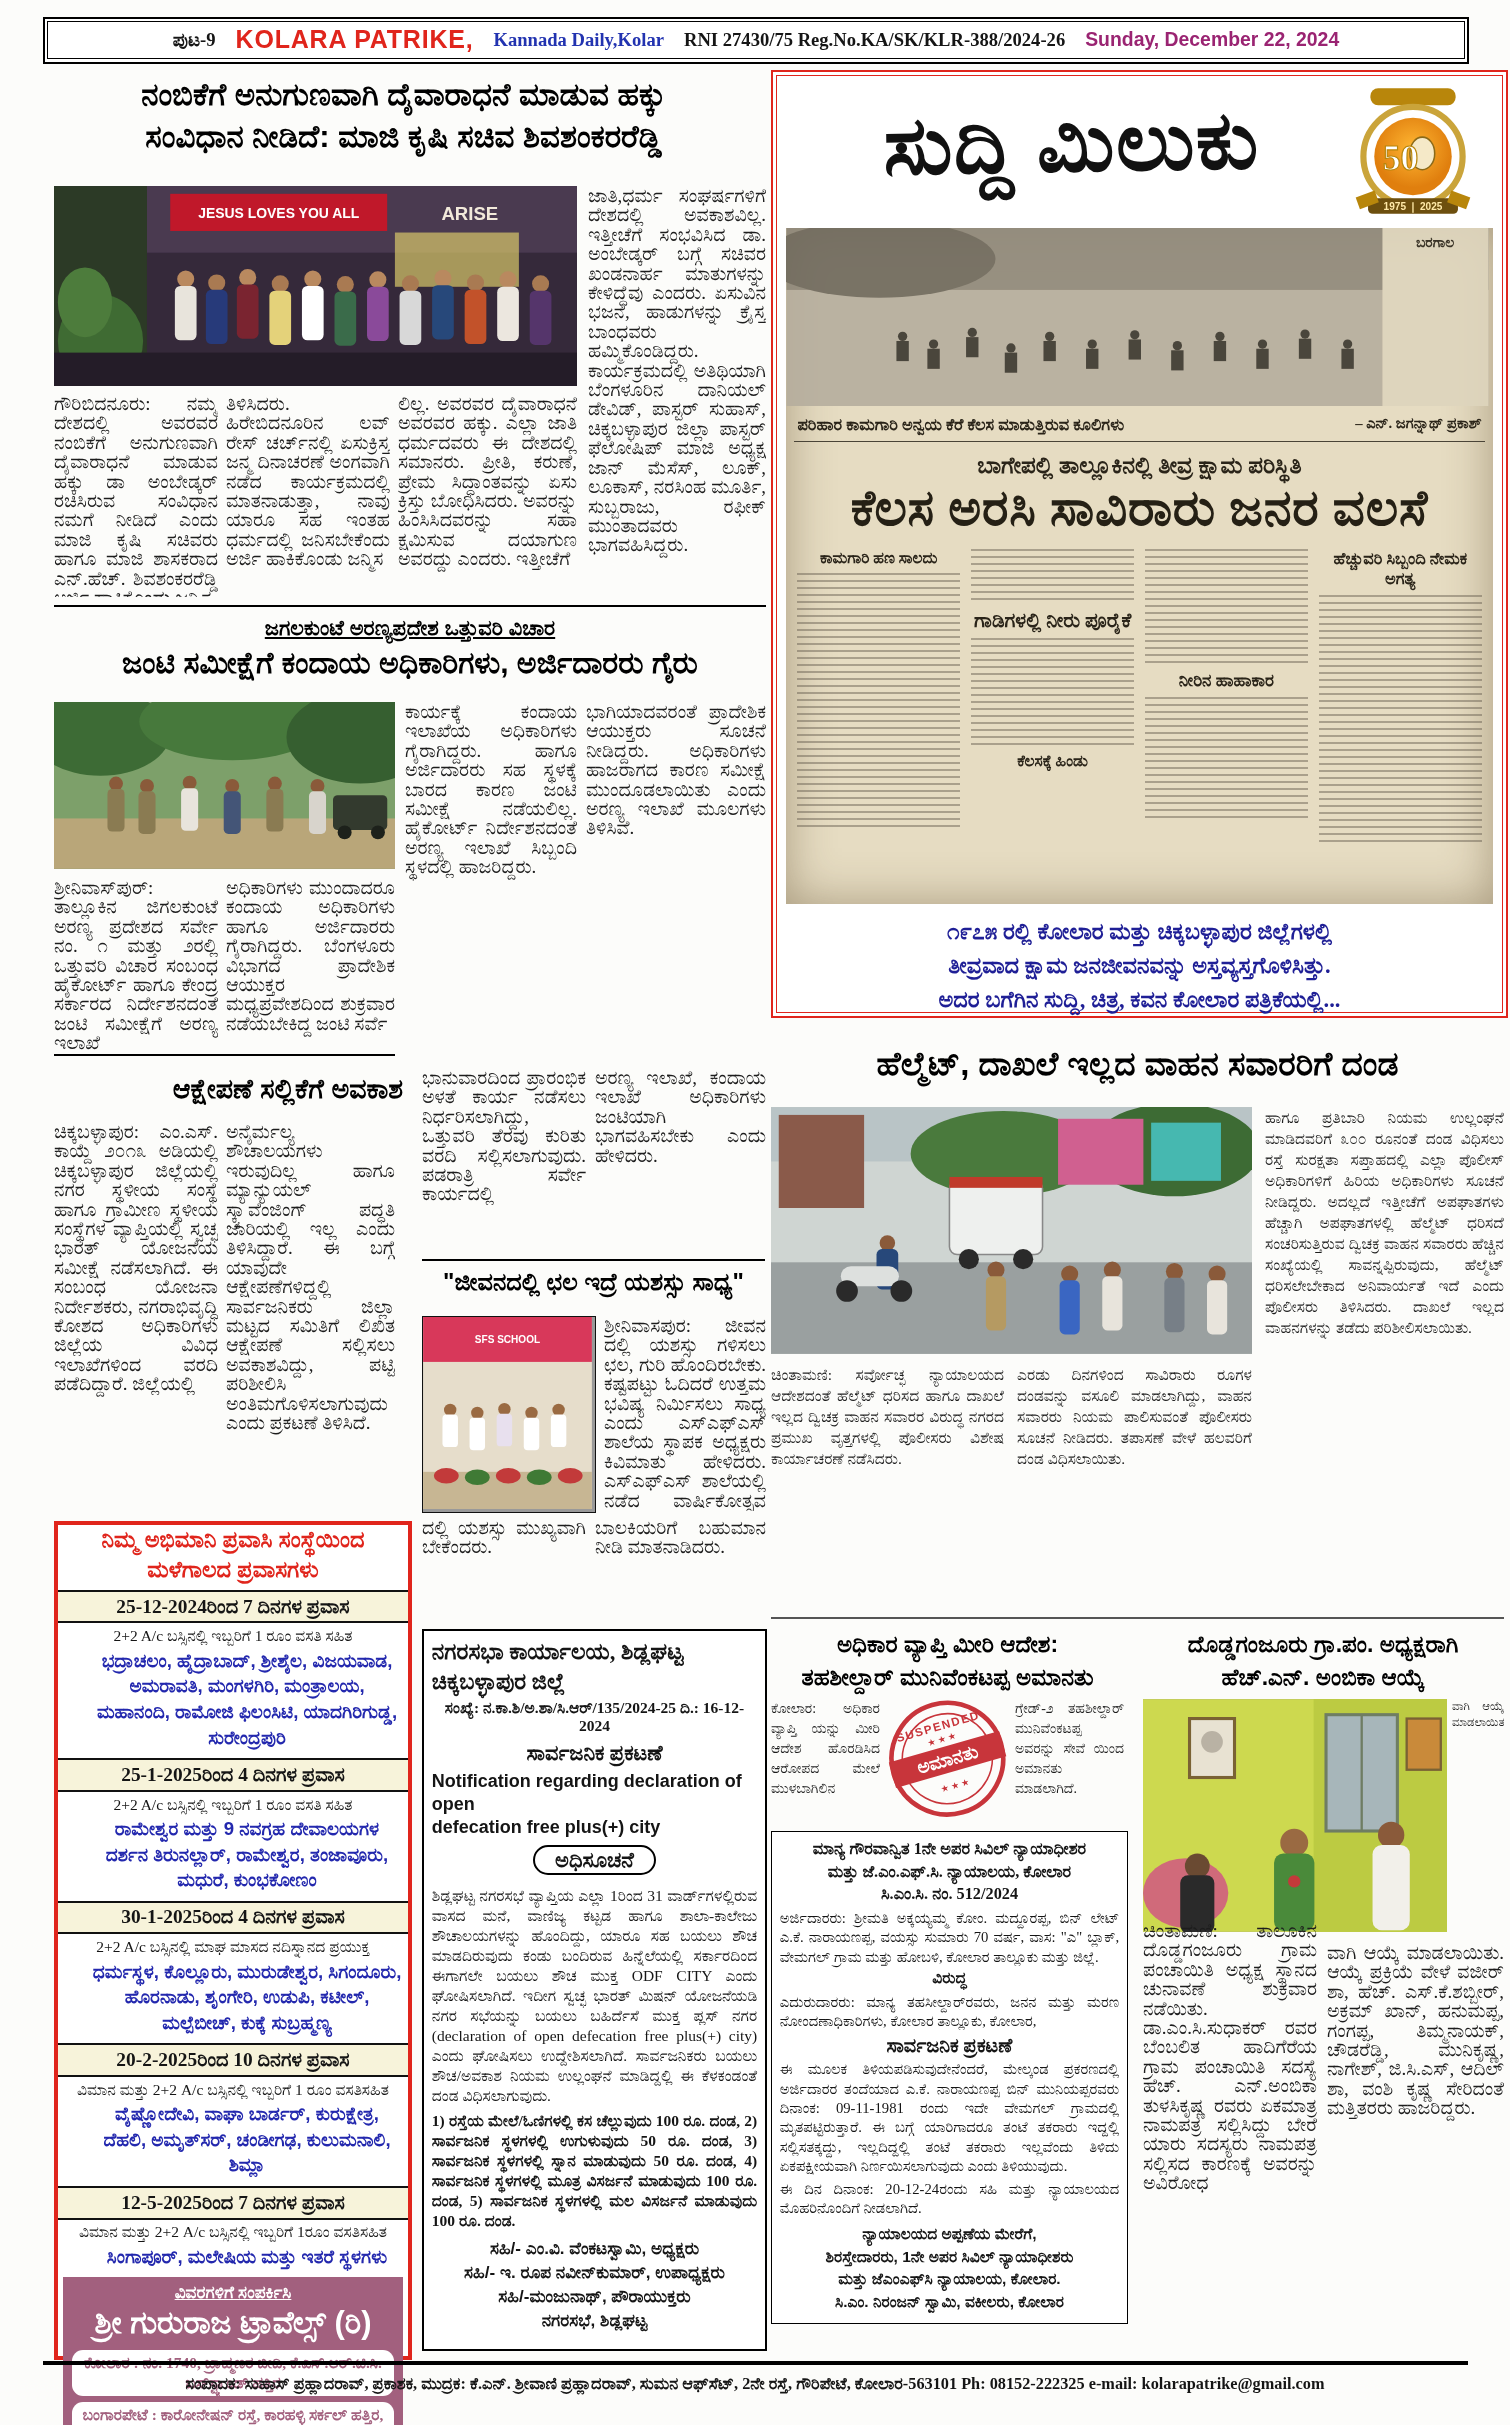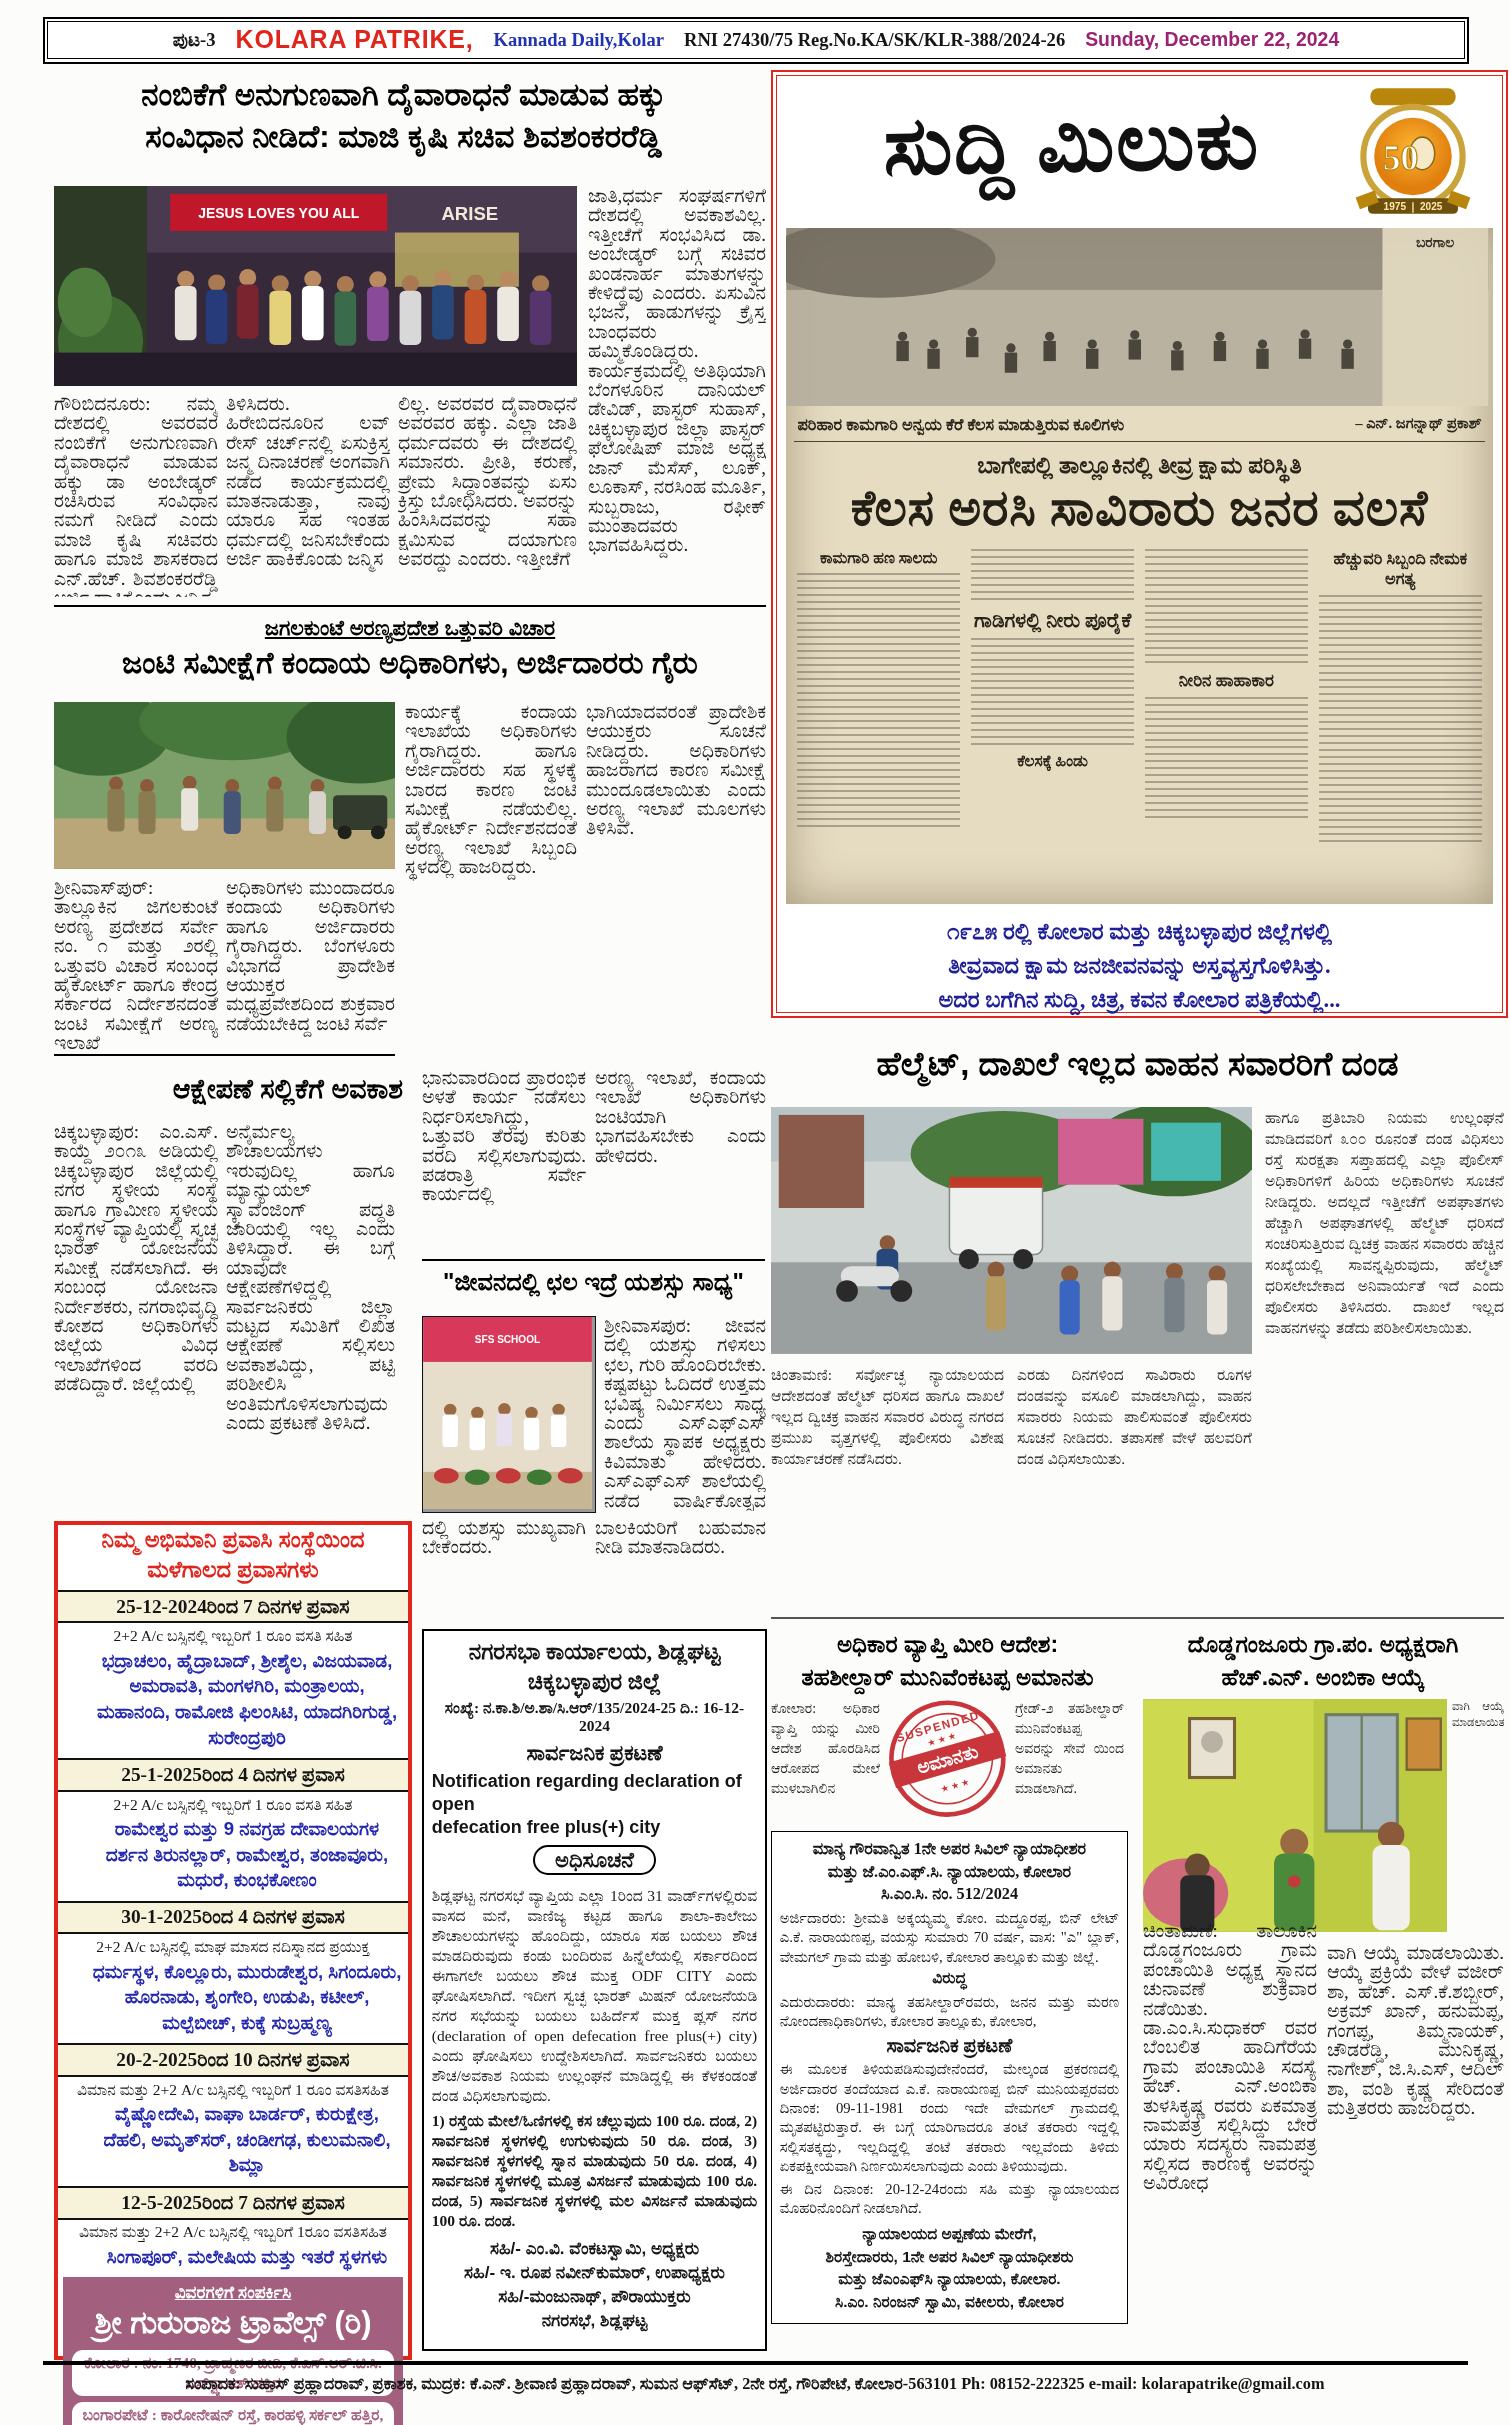--- a/index.html
+++ b/index.html
@@ -42,21 +42,21 @@
   .addest{color:#2328ae;font-weight:bold;text-align:center;font-size:18.6px;line-height:25.6px;
      padding:1.6px 6.2px 3.1px 6.2px;font-family:"Liberation Sans",sans-serif;margin-left:28px;}
   .contact{background:#a2607e;color:#fff;margin:4.7px;padding:6.2px 7.8px;text-align:center;}
   .contact .c-head{text-decoration:underline;font-weight:bold;font-size:17px;}
   .contact .c-agency{font-weight:bold;font-size:31px;line-height:40px;font-family:"Liberation Sans",sans-serif;}
   .contact .c-addr{background:#fff;color:#a2607e;border-radius:11px;margin:6.2px 1.6px;padding:3.1px 6.2px;
      font-weight:bold;font-size:15.5px;line-height:20px;}
   .contact .c-ph{font-weight:bold;font-size:17px;line-height:25px;text-align:left;}
   
   .noti{border:2.3px solid #000;background:#fff;padding:6.2px 7.8px;}
-  .noti .t1{font-weight:bold;font-size:22.5px;text-align:center;line-height:29.5px;}
+  .noti .t1{font-weight:bold;font-size:22.5px;line-height:29.5px;}
   .noti .ref{font-weight:bold;font-size:15.5px;text-align:center;padding:3.1px 0;}
   .noti .sub{font-weight:bold;font-size:21px;text-align:center;padding:3.1px 0;}
   .noti .en{font-weight:bold;font-size:18px;line-height:23px;font-family:"Liberation Sans",sans-serif;}
   .badge{display:inline-block;border:2.3px solid #000;border-radius:22px;padding:0.8px 20px;
      font-weight:bold;font-size:21px;}
   .noti .body{font-size:15.5px;line-height:20px;text-align:justify;margin-top:4.7px;}
   .noti .sig{font-weight:bold;font-size:17px;text-align:center;line-height:24px;font-family:"Liberation Sans",sans-serif;}
   .court{border:1.6px solid #000;background:#fff;padding:6.2px 7.8px;}
   .court .l{font-weight:bold;font-size:16.3px;text-align:center;line-height:22.5px;}
   .court .body{font-size:14.7px;line-height:19.4px;text-align:justify;margin-top:3.1px;}
@@ -65,21 +65,21 @@
   .footer-line{font-weight:bold;font-size:16.3px;text-align:center;}
   .u{text-decoration:underline;}
 </style>
 </head>
 <body>
 
 <div class="page">
 
   <div class="abs masthead" style="left:43px;top:17px;width:1422px;height:43px;">
     <div class="inner">
-      <span class="mh-page">ಪುಟ-3</span>
+      <span class="mh-page">ಪುಟ-9</span>
       <span class="mh-paper">KOLARA PATRIKE,</span>
       <span class="mh-tag">Kannada Daily,Kolar</span>
       <span class="mh-reg">RNI 27430/75 Reg.No.KA/SK/KLR-388/2024-26</span>
       <span class="mh-date">Sunday, December 22, 2024</span>
     </div>
   </div>
 
   <div class="abs hl ctr" style="left:47px;top:74px;width:713px;font-size:31px;line-height:42px;">
     <div>ನಂಬಿಕೆಗೆ ಅನುಗುಣವಾಗಿ ದೈವಾರಾಧನೆ ಮಾಡುವ ಹಕ್ಕು</div>
     <div>ಸಂವಿಧಾನ ನೀಡಿದೆ: ಮಾಜಿ ಕೃಷಿ ಸಚಿವ ಶಿವಶಂಕರರೆಡ್ಡಿ</div>

